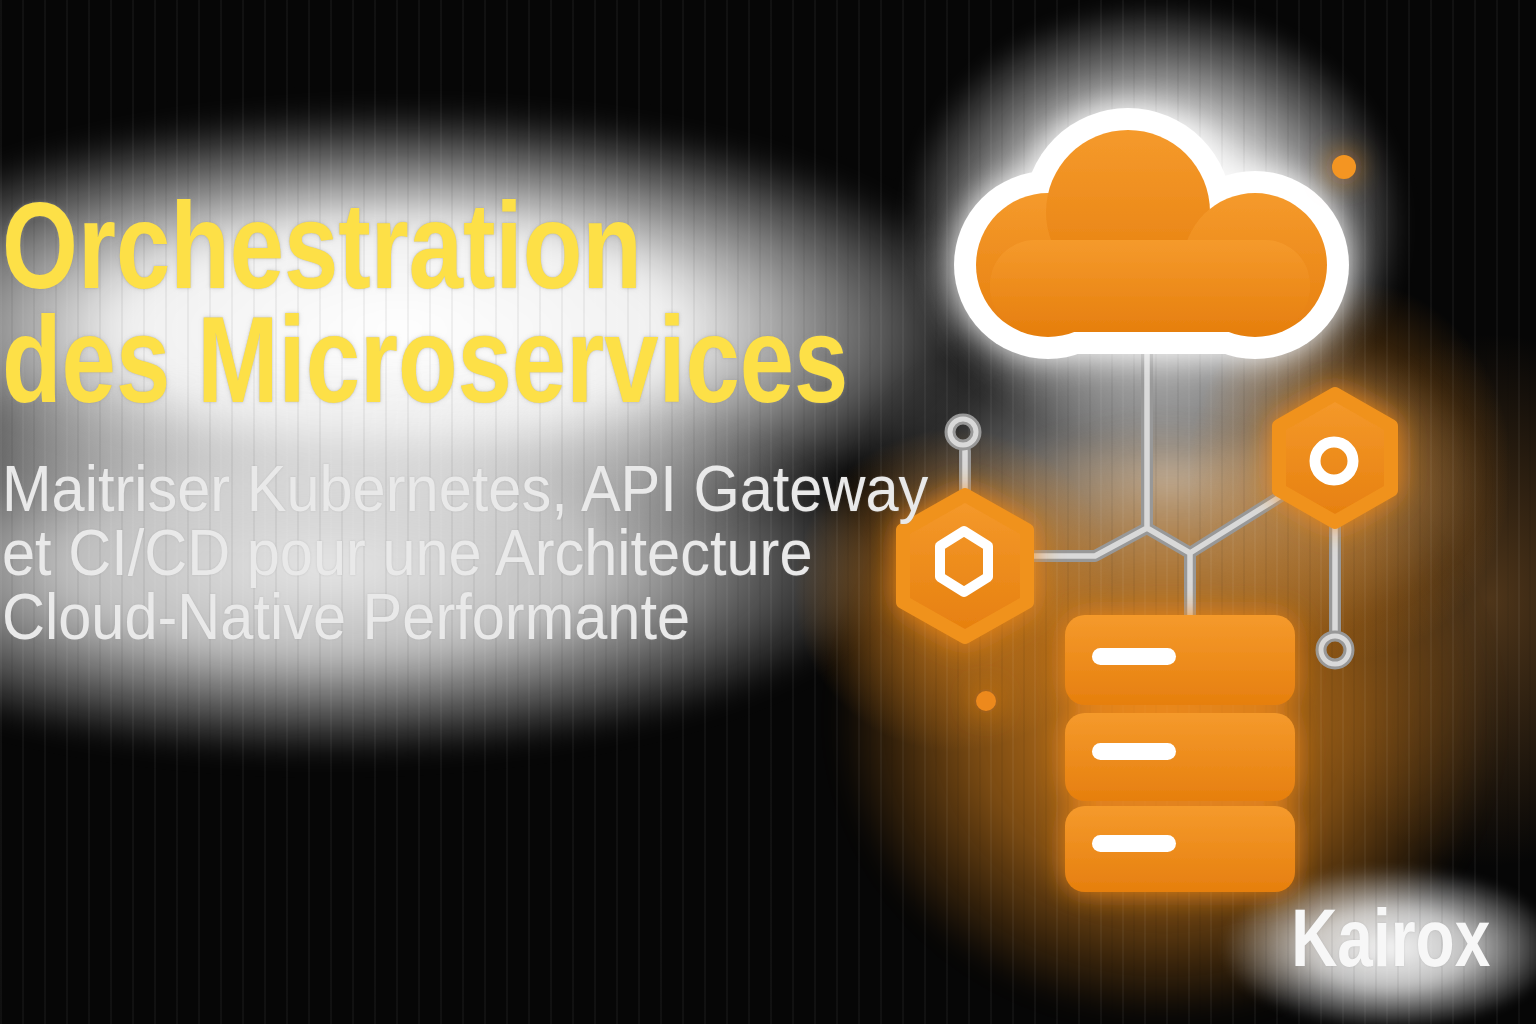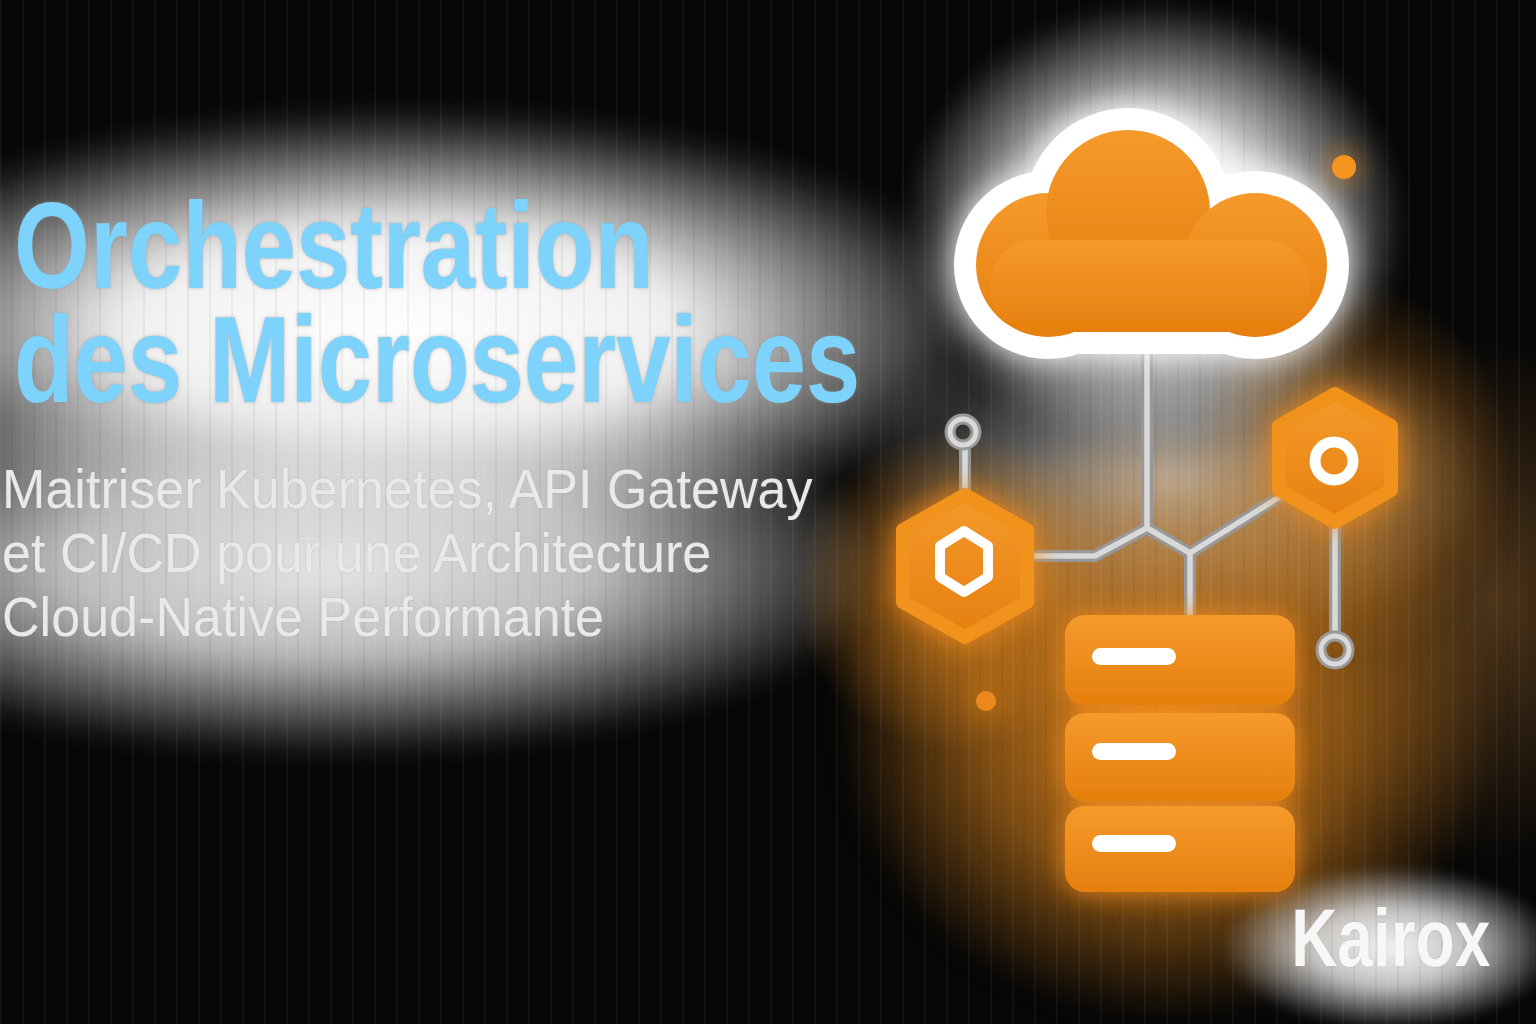--- a/index.html
+++ b/index.html
@@ -28,28 +28,28 @@
   .g-kairox{left:1215px;top:863px;width:350px;height:170px;
     background:radial-gradient(closest-side,rgba(255,255,255,0.96),rgba(255,255,255,0.75) 45%,rgba(255,255,255,0) 96%);filter:blur(6px);}
   .stripes{position:absolute;inset:0;pointer-events:none;
     background:repeating-linear-gradient(90deg,
       rgba(255,255,255,0.045) 0px,rgba(255,255,255,0.045) 2px,
       rgba(255,255,255,0) 2px,rgba(255,255,255,0) 11px,
       rgba(0,0,0,0.05) 11px,rgba(0,0,0,0.05) 13px,
       rgba(0,0,0,0) 13px,rgba(0,0,0,0) 22px);}
   .illu{position:absolute;inset:0;pointer-events:none;}
   .title{
-    position:absolute;left:14px;top:189px;z-index:5;
-    font-size:122px;font-weight:700;line-height:114px;color:#7dd3fc;
+    position:absolute;left:2px;top:189px;z-index:5;
+    font-size:122px;font-weight:700;line-height:114px;color:#fde047;
     text-shadow:0 0 2px rgba(140,140,140,0.55),0 0 6px rgba(160,160,160,0.3);
     white-space:nowrap;}
   .title .line{transform:scaleX(0.8);transform-origin:left top;}
   .subtitle{
     position:absolute;left:2px;top:457px;z-index:5;
-    font-size:56px;font-weight:400;line-height:64px;color:#e9e9e9;
+    font-size:64px;font-weight:400;line-height:64px;color:#e9e9e9;
     text-shadow:0 0 2px rgba(150,150,150,0.4);
     white-space:nowrap;}
   .subtitle .line{transform:scaleX(0.93);transform-origin:left top;}
   .brand{
     position:absolute;right:46px;top:897px;z-index:5;
     font-size:82px;font-weight:700;line-height:82px;color:#f7f7f7;
     text-shadow:0 0 2px rgba(150,150,150,0.45);
     white-space:nowrap;transform:scaleX(0.78);transform-origin:right center;}
 </style>
 </head>

